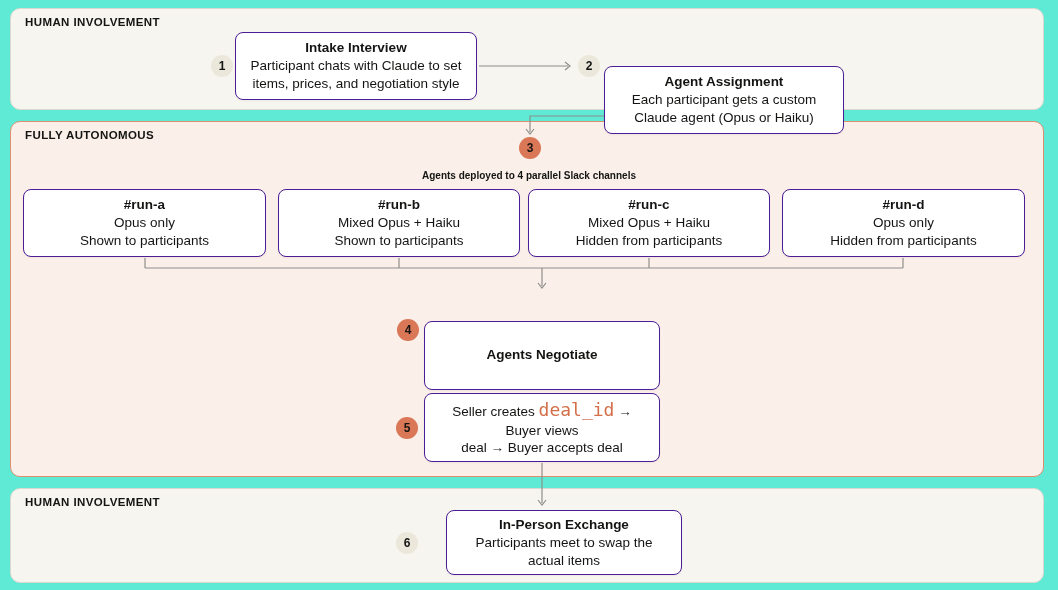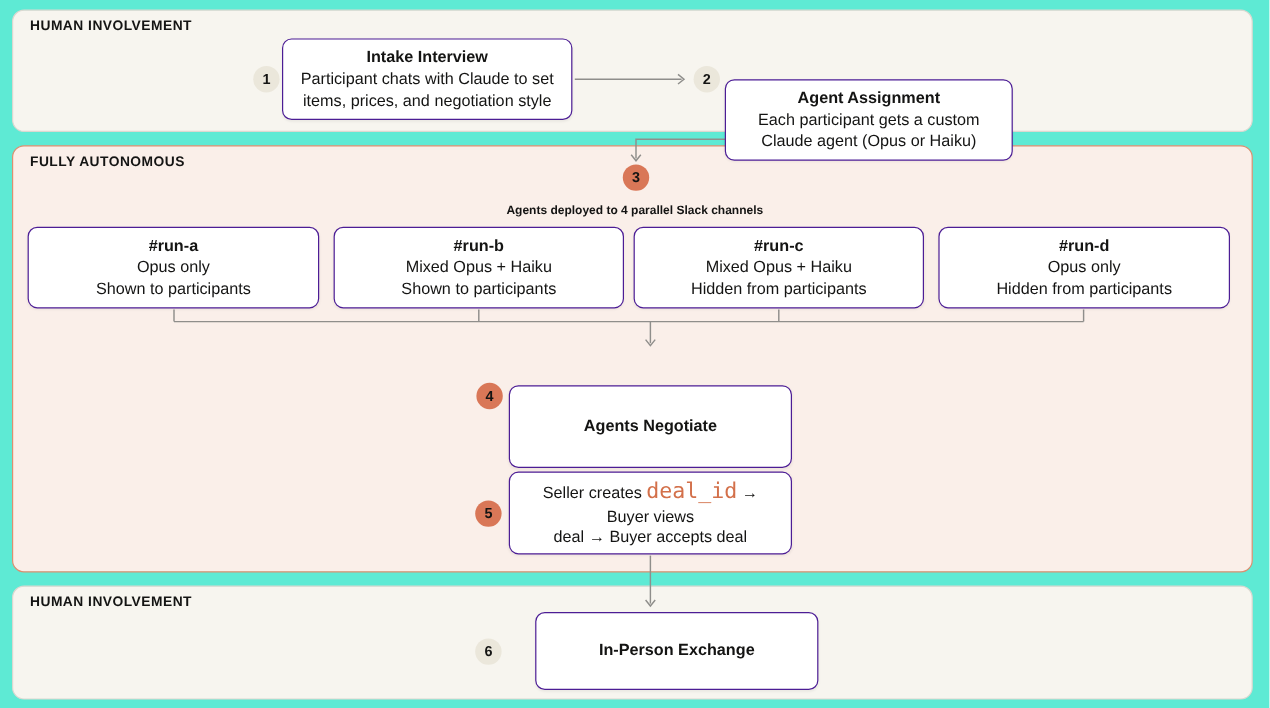--- a/index.html
+++ b/index.html
@@ -114,15 +114,17 @@
 
   <div class="badge orange" style="left:396px;top:417px;">5</div>
   <div class="card" style="left:424px;top:393px;width:236px;height:69px;">
     <div class="card-body"><span>Seller creates </span><span class="code">deal_id</span><span> → Buyer views
 deal → Buyer accepts deal</span></div>
   </div>
 
   <div class="badge beige" style="left:396px;top:532px;">6</div>
   <div class="card" style="left:424px;top:510px;width:236px;height:65px;margin-left:22px;">
     <div class="card-title">In-Person Exchange</div>
+    <div class="card-body">Participants meet to swap the
+actual items</div>
   </div>
 
 </div>
 
 </body></html>

